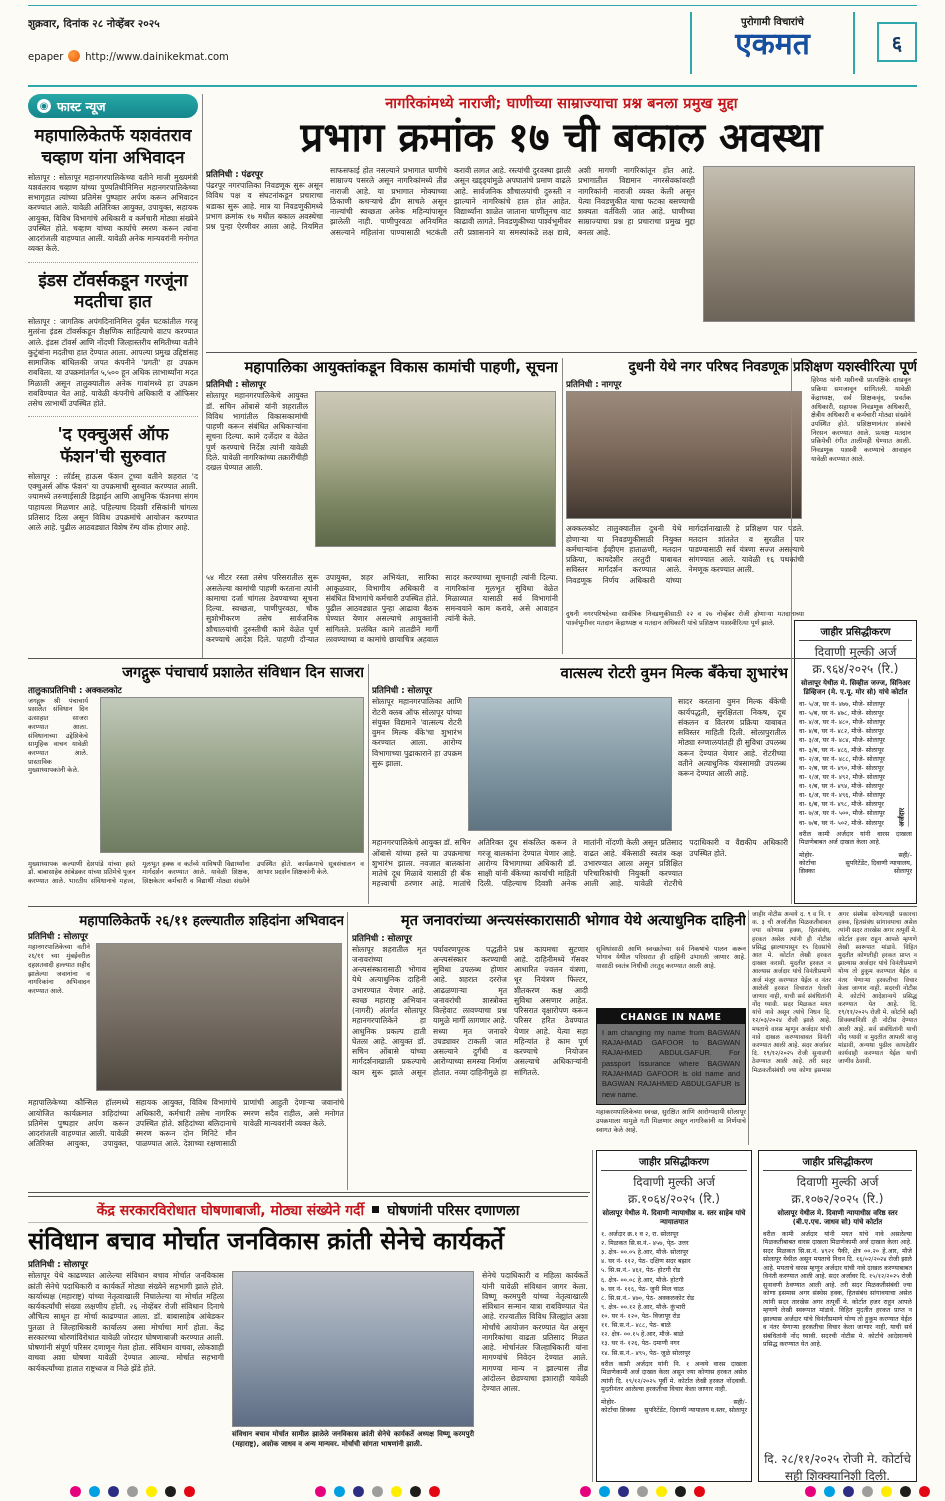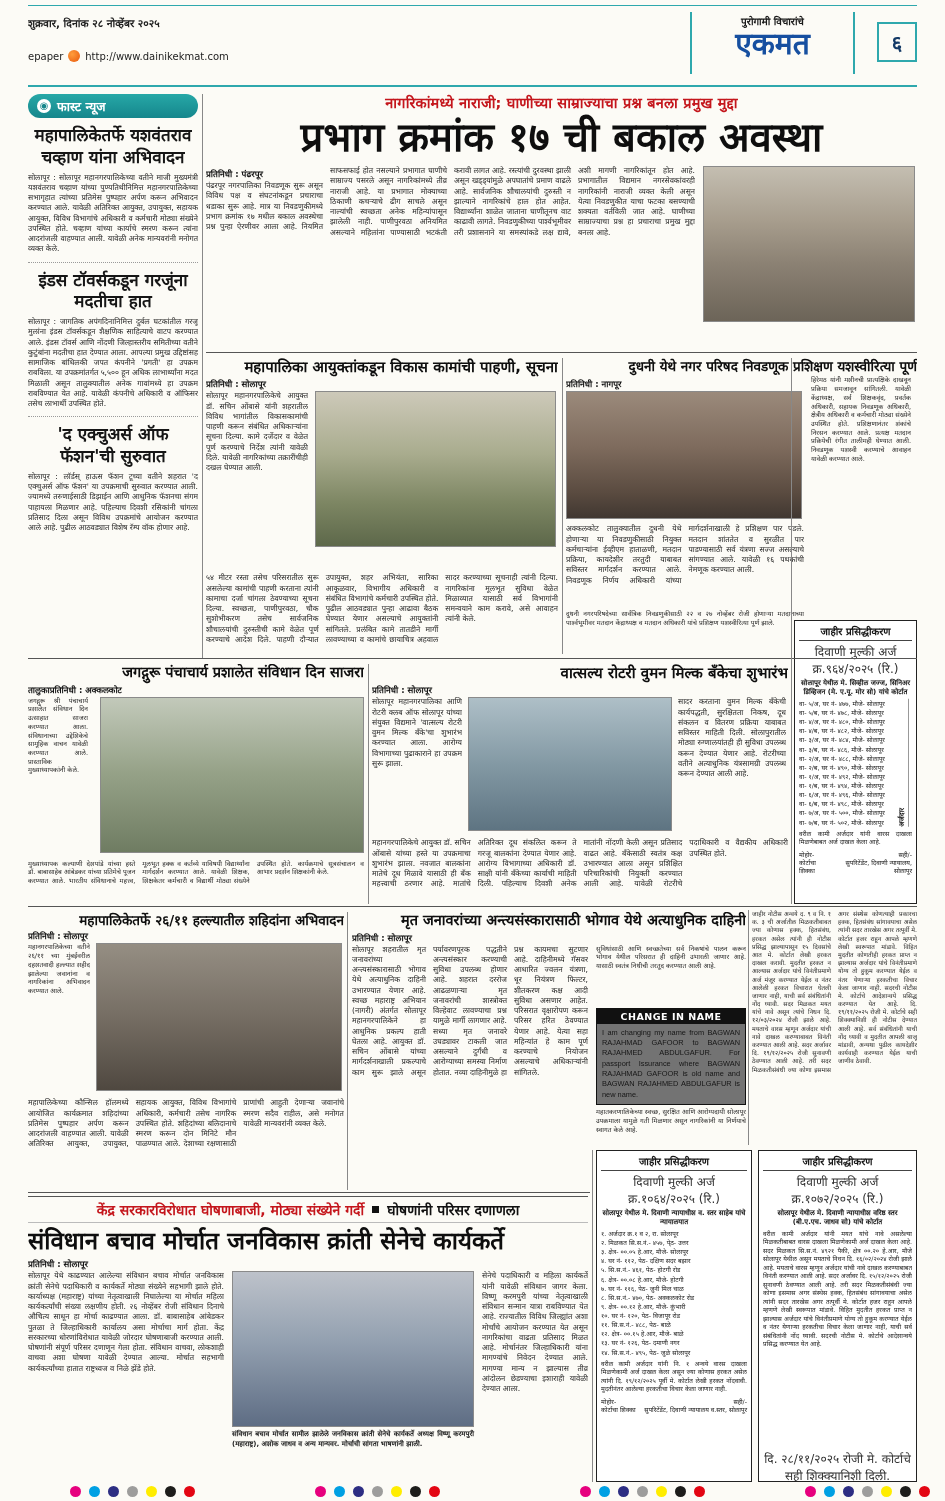--- a/index.html
+++ b/index.html
@@ -223,21 +223,21 @@
     <div style="display:flex;gap:8px;margin-top:2px">
       <div class="cols3" style="width:236px;height:224px;overflow:hidden">
         <p class="body-sm">सोलापूर शहरातील मृत जनावरांच्या अन्त्यसंस्कारासाठी भोगाव येथे अत्याधुनिक दाहिनी उभारण्यात येणार आहे. स्वच्छ महाराष्ट्र अभियान (नागरी) अंतर्गत सोलापूर महानगरपालिकेने हा आधुनिक प्रकल्प हाती घेतला आहे. आयुक्त डॉ. सचिन ओंबासे यांच्या मार्गदर्शनाखाली प्रकल्पाचे काम सुरू झाले असून पर्यावरणपूरक पद्धतीने अन्त्यसंस्कार करण्याची सुविधा उपलब्ध होणार आहे. शहरात दररोज आढळणाऱ्या मृत जनावरांची शास्त्रोक्त विल्हेवाट लावण्याचा प्रश्न यामुळे मार्गी लागणार आहे. सध्या मृत जनावरे उघड्यावर टाकली जात असल्याने दुर्गंधी व आरोग्याच्या समस्या निर्माण होतात. नव्या दाहिनीमुळे हा प्रश्न कायमचा सुटणार आहे. दाहिनीमध्ये गॅसवर आधारित ज्वलन यंत्रणा, धूर नियंत्रण फिल्टर, शीतकरण कक्ष आदी सुविधा असणार आहेत. परिसरात वृक्षारोपण करून परिसर हरित ठेवण्यात येणार आहे. येत्या सहा महिन्यांत हे काम पूर्ण करण्याचे नियोजन असल्याचे अधिकाऱ्यांनी सांगितले.</p>
       </div>
       <div style="width:150px">
         <p class="body-xs" style="height:60px;overflow:hidden">सुविधांसाठी आणि स्वच्छतेच्या सर्व निकषांचे पालन करून भोगाव येथील परिसरात ही दाहिनी उभारली जाणार आहे. यासाठी स्वतंत्र निधीची तरतूद करण्यात आली आहे.</p>
         <div class="cin-box" style="margin:3px 0">
           <div class="cin-head">CHANGE IN NAME</div>
           <p class="cin-body">I am changing my name from BAGWAN RAJAHMAD GAFOOR to BAGWAN RAJAHMED ABDULGAFUR. For passport Issurance where BAGWAN RAJAHMAD GAFOOR is old name and BAGWAN RAJAHMED ABDULGAFUR is new name.</p>
         </div>
-        <p class="body-xs" style="height:40px;overflow:hidden">महातकरणालिकेच्या स्वच्छ, सुरक्षित आणि आरोग्यदायी सोलापूर उपक्रमाला यामुळे गती मिळणार असून नागरिकांनी या निर्णयाचे स्वागत केले आहे.</p>
+        <p class="body-xs" style="height:40px;overflow:hidden">महाकरमपालिकेच्या स्वच्छ, सुरक्षित आणि आरोग्यदायी सोलापूर उपक्रमाला यामुळे गती मिळणार असून नागरिकांनी या निर्णयाचे स्वागत केले आहे.</p>
       </div>
     </div>
   </section>
   <div class="rule-v" style="left:748px;top:910px;height:235px"></div>
 
   <div class="abs" style="left:752px;top:910px;width:165px;height:235px">
     <div class="cols2" style="height:235px;overflow:hidden">
       <p class="body-xs" style="font-size:6.2px">जाहीर नोटीस अन्वये द. ९ व नि. १ क. ३ ची अर्जातील मिळकतीबाबत ज्या कोणास हक्क, हितसंबंध, हरकत असेल त्यांनी ही नोटीस प्रसिद्ध झाल्यापासून १५ दिवसांचे आत मे. कोर्टात लेखी हरकत दाखल करावी. मुदतीत हरकत न आल्यास अर्जदार यांचे विनंतीप्रमाणे अर्ज मंजूर करण्यात येईल व नंतर आलेली हरकत विचारात घेतली जाणार नाही, याची सर्व संबंधितांनी नोंद घ्यावी. सदर मिळकत मयत यांचे नावे असून त्यांचे निधन दि. १२/०३/२०२४ रोजी झाले आहे. मयताचे वारस म्हणून अर्जदार यांची नावे दाखल करण्याबाबत विनंती करण्यात आली आहे. सदर अर्जावर दि. १९/१२/२०२५ रोजी सुनावणी ठेवण्यात आली आहे. तरी सदर मिळकतीसंबंधी ज्या कोणा इसमास अगर संस्थेस कोणत्याही प्रकारचा हक्क, हितसंबंध सांगावयाचा असेल त्यांनी सदर तारखेस अगर तत्पूर्वी मे. कोर्टात हजर राहून आपले म्हणणे लेखी स्वरूपात मांडावे. विहित मुदतीत कोणतीही हरकत प्राप्त न झाल्यास अर्जदार यांचे विनंतीप्रमाणे योग्य तो हुकूम करण्यात येईल व नंतर येणाऱ्या हरकतीचा विचार केला जाणार नाही. सदरची नोटीस मे. कोर्टाचे आदेशान्वये प्रसिद्ध करण्यात येत आहे. दि. १९/११/२०२५ रोजी मे. कोर्टाचे सही शिक्क्यानिशी ही नोटीस देण्यात आली आहे. सर्व संबंधितांनी याची नोंद घ्यावी व मुदतीत आपली बाजू मांडावी, अन्यथा पुढील कायदेशीर कार्यवाही करण्यात येईल याची जाणीव ठेवावी.</p>
     </div>
   </div>

